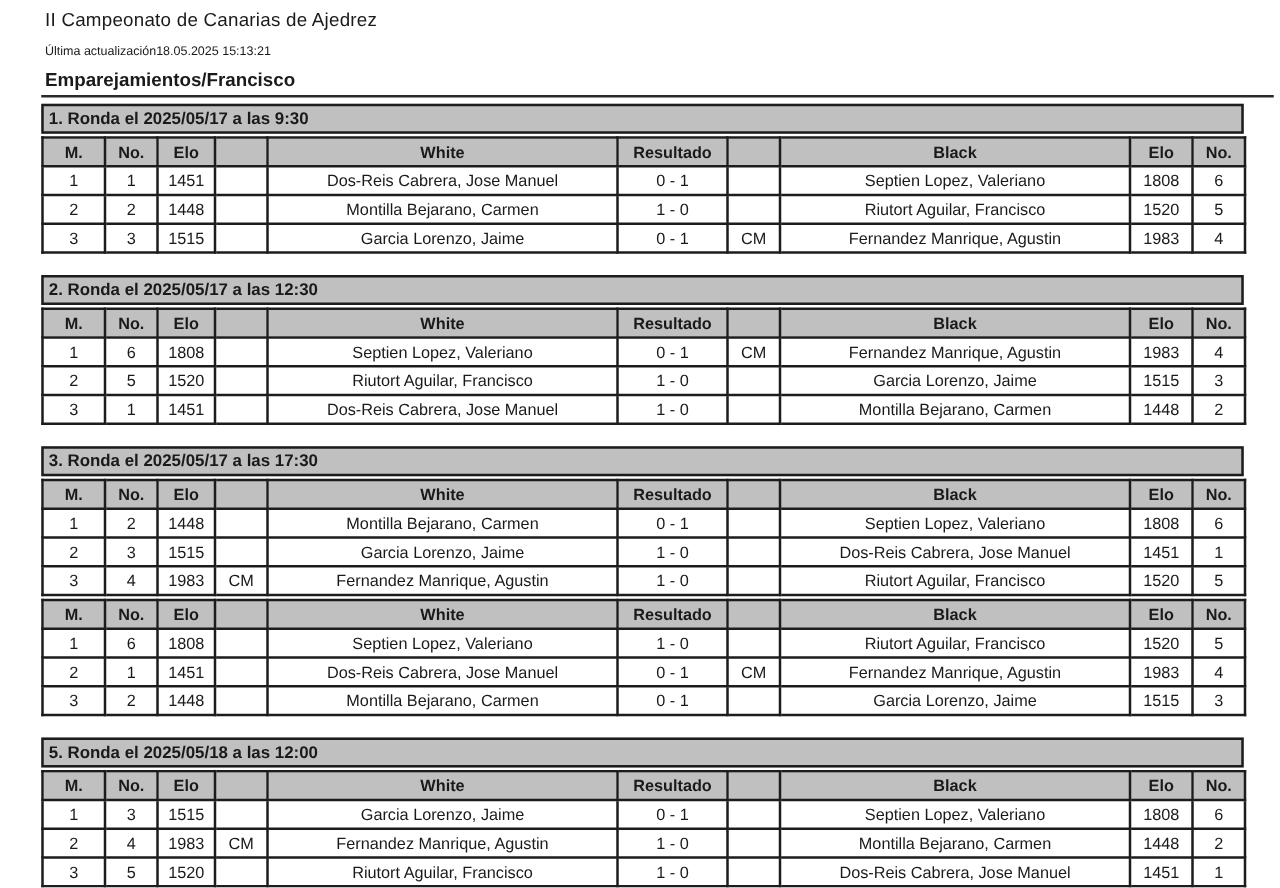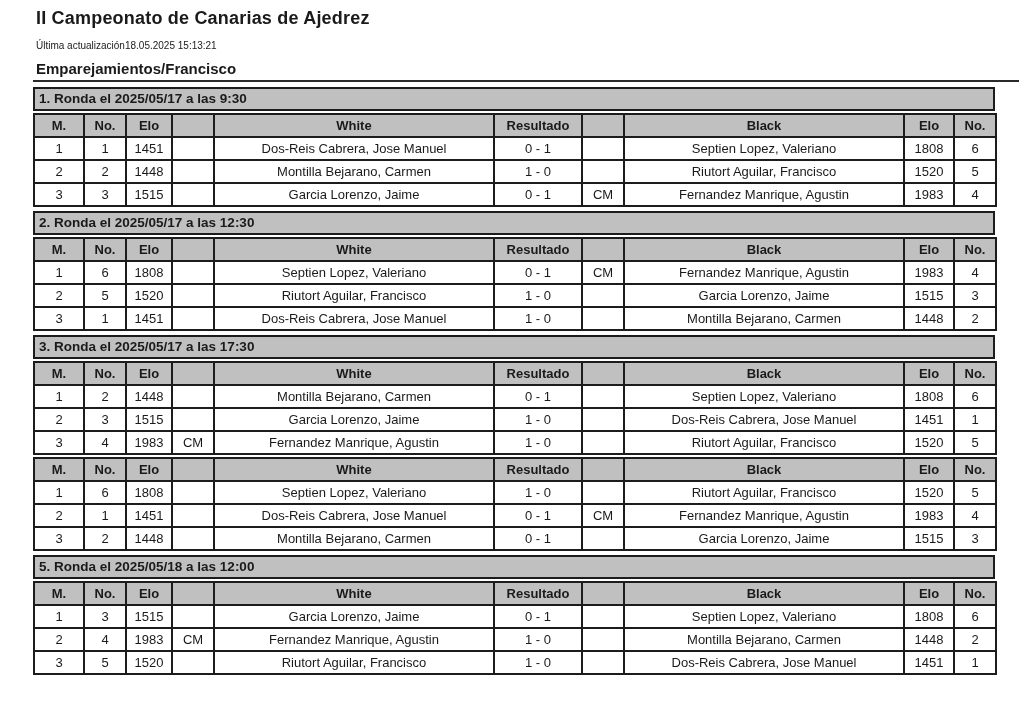--- a/index.html
+++ b/index.html
@@ -11,43 +11,43 @@
     width: 1024px;
     height: 710px;
     font-family: "Liberation Sans", "DejaVu Sans", sans-serif;
     color: #1a1a1a;
     overflow: hidden;
   }
   .content {
     padding: 8px 0 0 33px;
   }
   .page-title {
-    font-size: 18px;
-    font-weight: bold;
+    font-size: 15px;
+    font-weight: normal;
     margin: 0 0 0 3px;
     letter-spacing: 0.2px;
   }
   .last-update {
     font-size: 10px;
     margin: 11px 0 0 3px;
   }
   .section-heading {
     font-size: 15px;
     font-weight: bold;
     margin: 9px 0 0 0;
     padding: 0 0 3px 3px;
     border-bottom: 2px solid #2a2a2a;
     width: 986px;
     box-sizing: border-box;
   }
   .round-section { }
   .round-bar {
     box-sizing: border-box;
     width: 962px;
-    margin-top: 4px;
+    margin-top: 17px;
     background: #c0c0c0;
     border: 2px solid #1c1c1c;
     font-size: 13.5px;
     font-weight: bold;
     padding: 2px 5px 2px 4px;
     line-height: 16px;
   }
   .first-bar {
     margin-top: 5px;
   }

